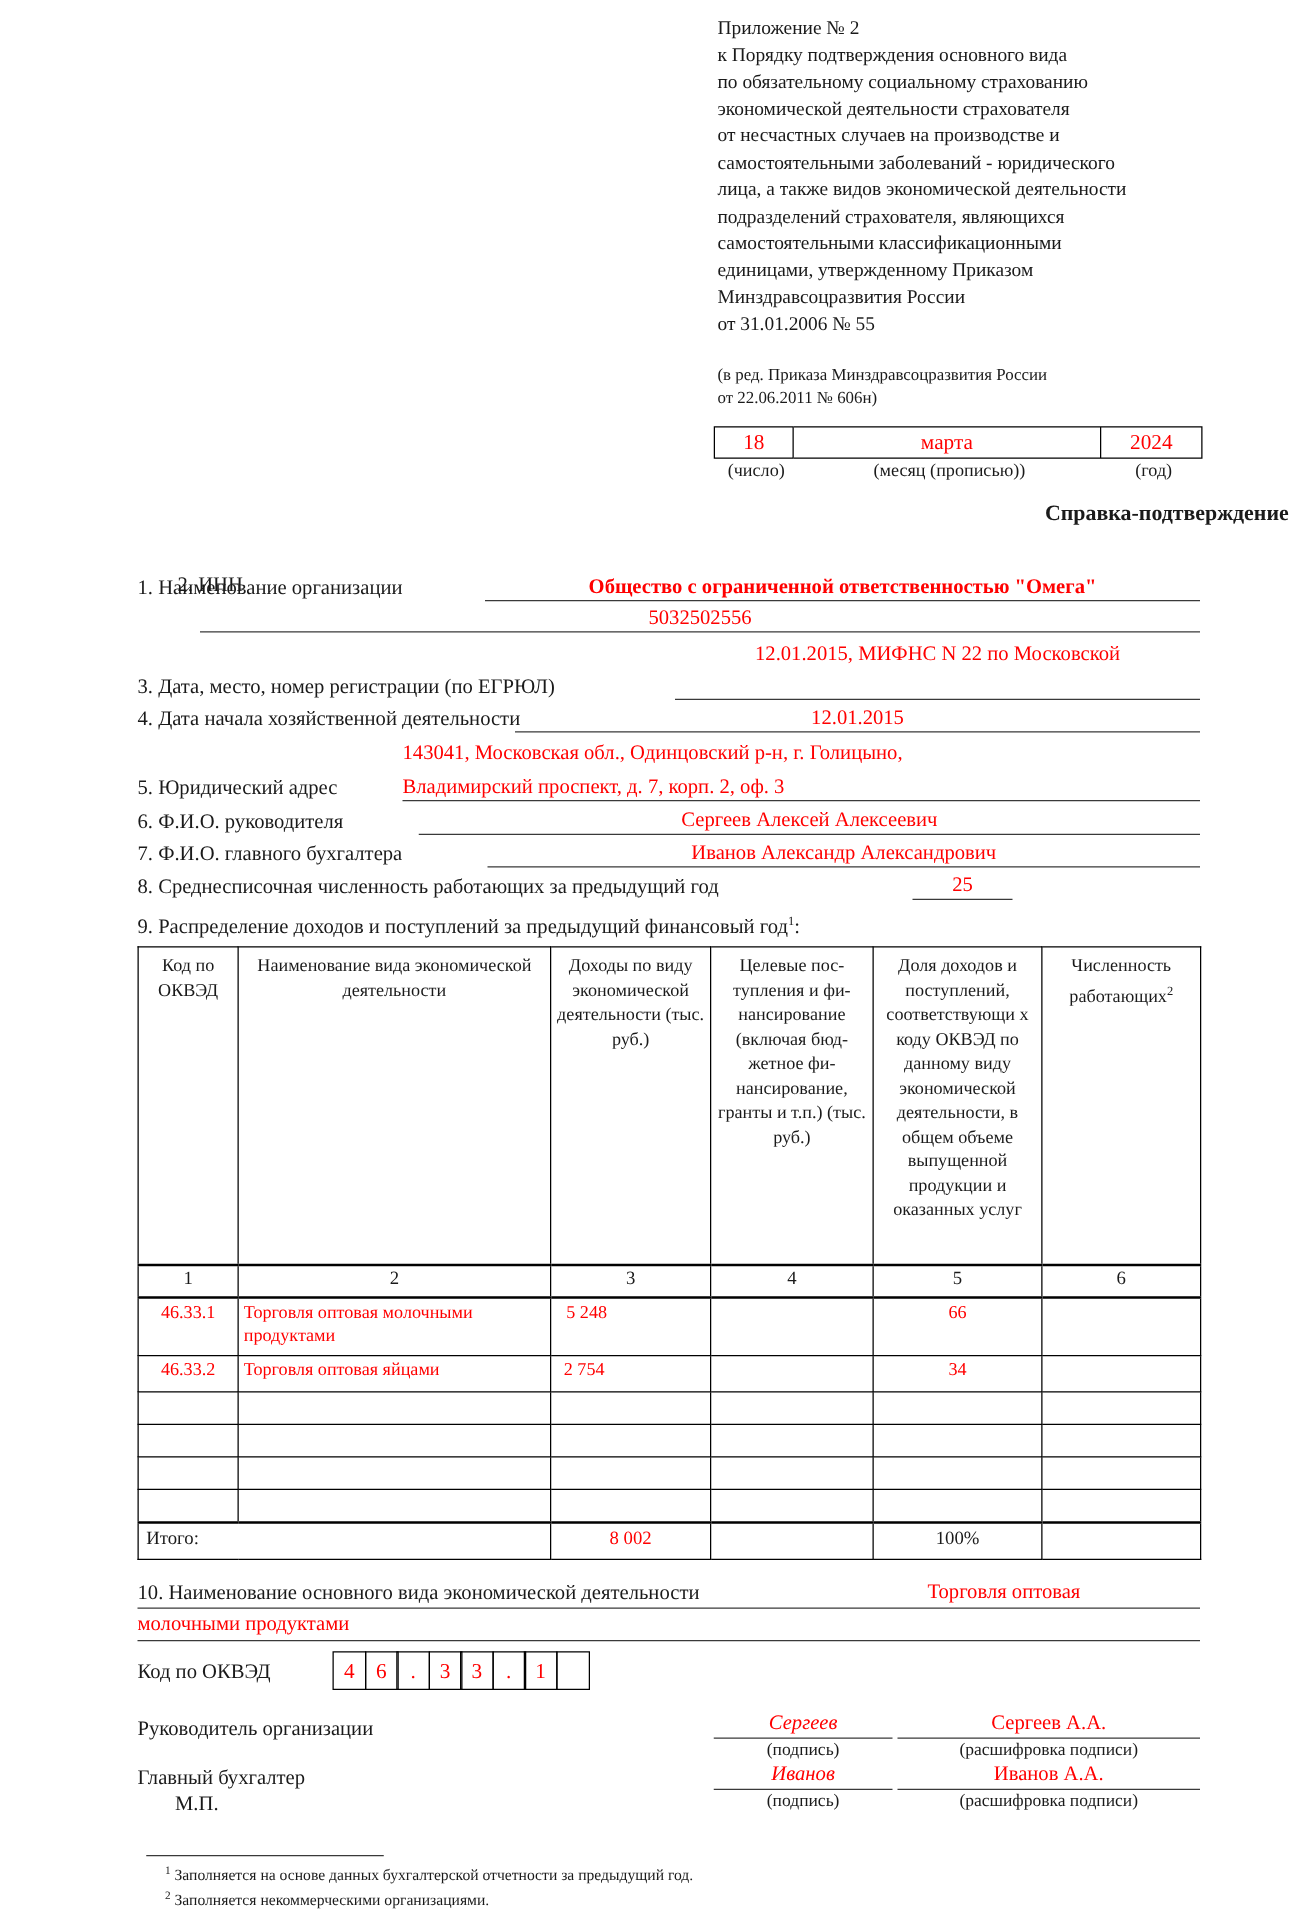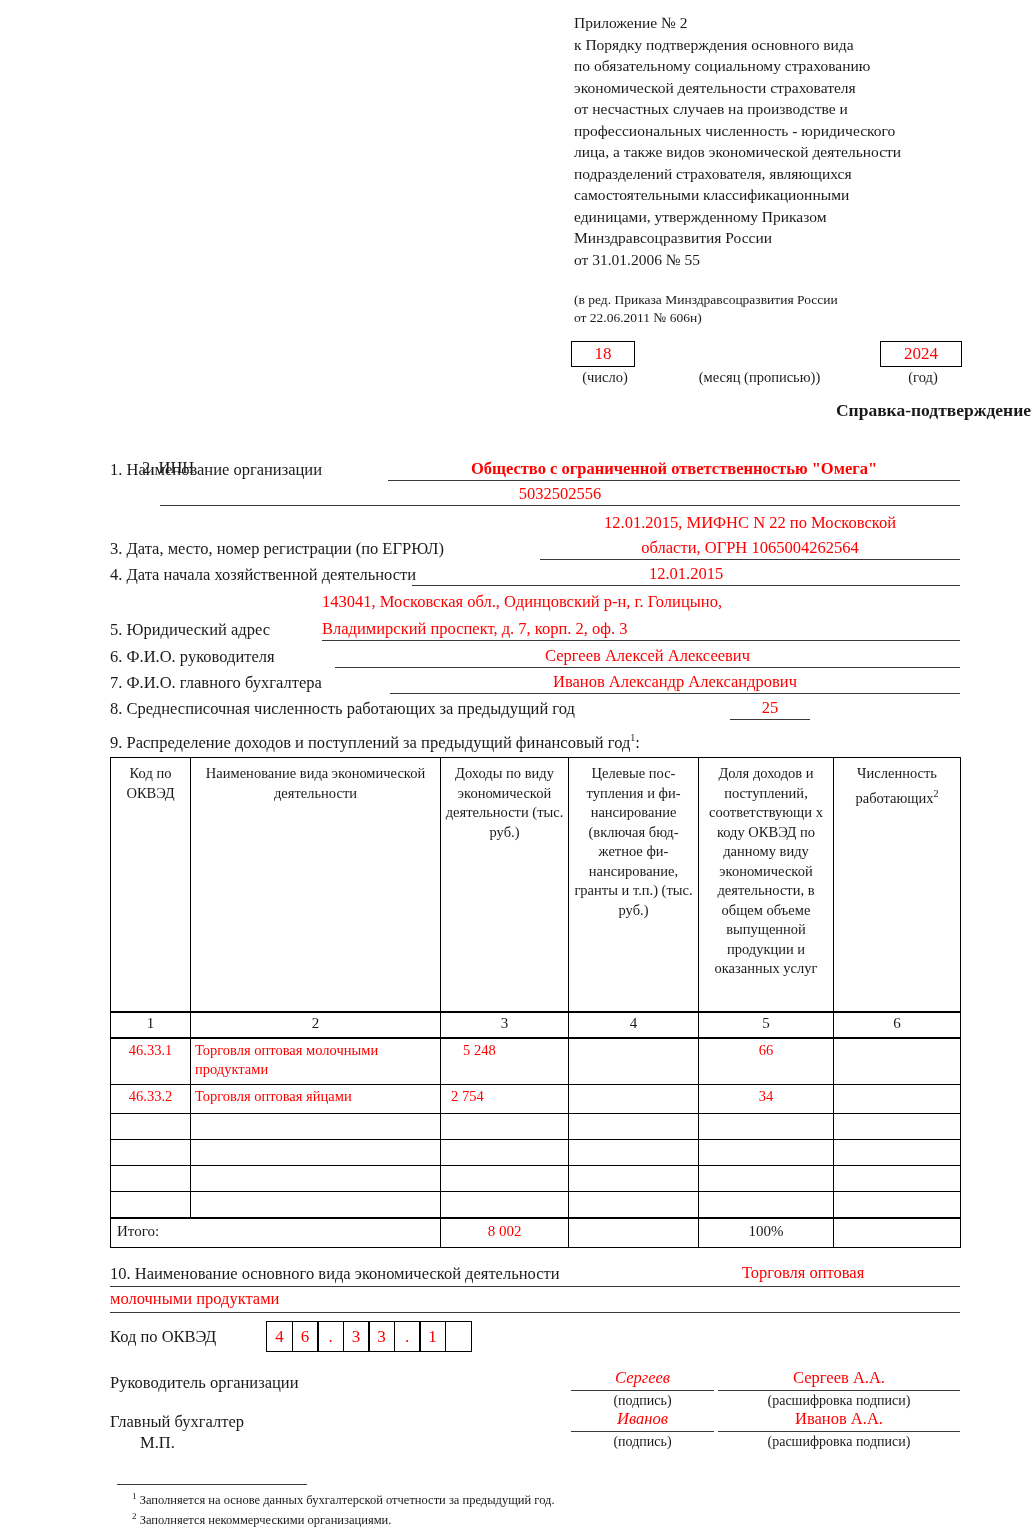--- a/index.html
+++ b/index.html
@@ -82,57 +82,57 @@
 <body>
 
 <div class="page">
 
   <div class="hdr">
     <div>Приложение № 2</div>
     <div>к Порядку подтверждения основного вида</div>
     <div>по обязательному социальному страхованию</div>
     <div>экономической деятельности страхователя</div>
     <div>от несчастных случаев на производстве и</div>
-    <div>профессиональных численность - юридического</div>
+    <div>самостоятельными заболеваний - юридического</div>
     <div>лица, а также видов экономической деятельности</div>
     <div>подразделений страхователя, являющихся</div>
     <div>самостоятельными классификационными</div>
     <div>единицами, утвержденному Приказом</div>
     <div>Минздравсоцразвития России</div>
     <div>от 31.01.2006 № 55</div>
   </div>
 
   <div class="hdr-ed">
     <div>(в ред. Приказа Минздравсоцразвития России</div>
     <div>от 22.06.2011 № 606н)</div>
   </div>
 
   <div class="daterow">
     <div class="dbox dday red">18</div>
+    <div class="dbox dmid red">марта</div>
     <div class="dbox dyear red">2024</div>
   </div>
   <div class="dlabels">
     <span class="dl1">(число)</span>
     <span class="dl2">(месяц (прописью))</span>
     <span class="dl3">(год)</span>
   </div>
 
   <div class="title">Справка-подтверждение</div>
 
   <div class="lbl" style="left:110px;top:459px;">1. Наименование организации</div>
   <div class="val valc" style="left:388px;top:458px;width:572px;font-weight:bold;">Общество с ограниченной ответственностью "Омега"</div>
   <div class="uline" style="left:388px;top:480px;width:572px;"></div>
 
   <div class="lbl" style="left:110px;top:457px;margin-left:32px;">2. ИНН</div>
   <div class="val valc" style="left:160px;top:483px;width:800px;">5032502556</div>
   <div class="uline" style="left:160px;top:505px;width:800px;"></div>
 
   <div class="val valc" style="left:540px;top:512px;width:420px;">12.01.2015, МИФНС N 22 по Московской</div>
   <div class="lbl" style="left:110px;top:538px;">3. Дата, место, номер регистрации (по ЕГРЮЛ)</div>
-  <div class="val valc" style="left:540px;top:537px;width:420px;">области, ОГРН 1065004262564</div>
   <div class="uline" style="left:540px;top:559px;width:420px;"></div>
 
   <div class="lbl" style="left:110px;top:564px;">4. Дата начала хозяйственной деятельности</div>
   <div class="val valc" style="left:412px;top:563px;width:548px;">12.01.2015</div>
   <div class="uline" style="left:412px;top:585px;width:548px;"></div>
 
   <div class="val" style="left:322px;top:591px;">143041, Московская обл., Одинцовский р-н, г. Голицыно,</div>
   <div class="lbl" style="left:110px;top:619px;">5. Юридический адрес</div>
   <div class="val" style="left:322px;top:618px;">Владимирский проспект, д. 7, корп. 2, оф. 3</div>
   <div class="uline" style="left:322px;top:640px;width:638px;"></div>
@@ -175,21 +175,21 @@
       <td>1</td>
       <td>2</td>
       <td>3</td>
       <td>4</td>
       <td>5</td>
       <td>6</td>
     </tr>
     <tr class="datar" style="height:46px">
       <td class="c">46.33.1</td>
       <td>Торговля оптовая молочными продуктами</td>
-      <td style="padding-left:22px">5 248</td>
+      <td style="padding-left:12px">5 248</td>
       <td class="c"></td>
       <td class="c">66</td>
       <td class="c"></td>
     </tr>
     <tr class="datar">
       <td class="c">46.33.2</td>
       <td>Торговля оптовая яйцами</td>
       <td style="padding-left:10px">2 754</td>
       <td class="c"></td>
       <td class="c">34</td>

